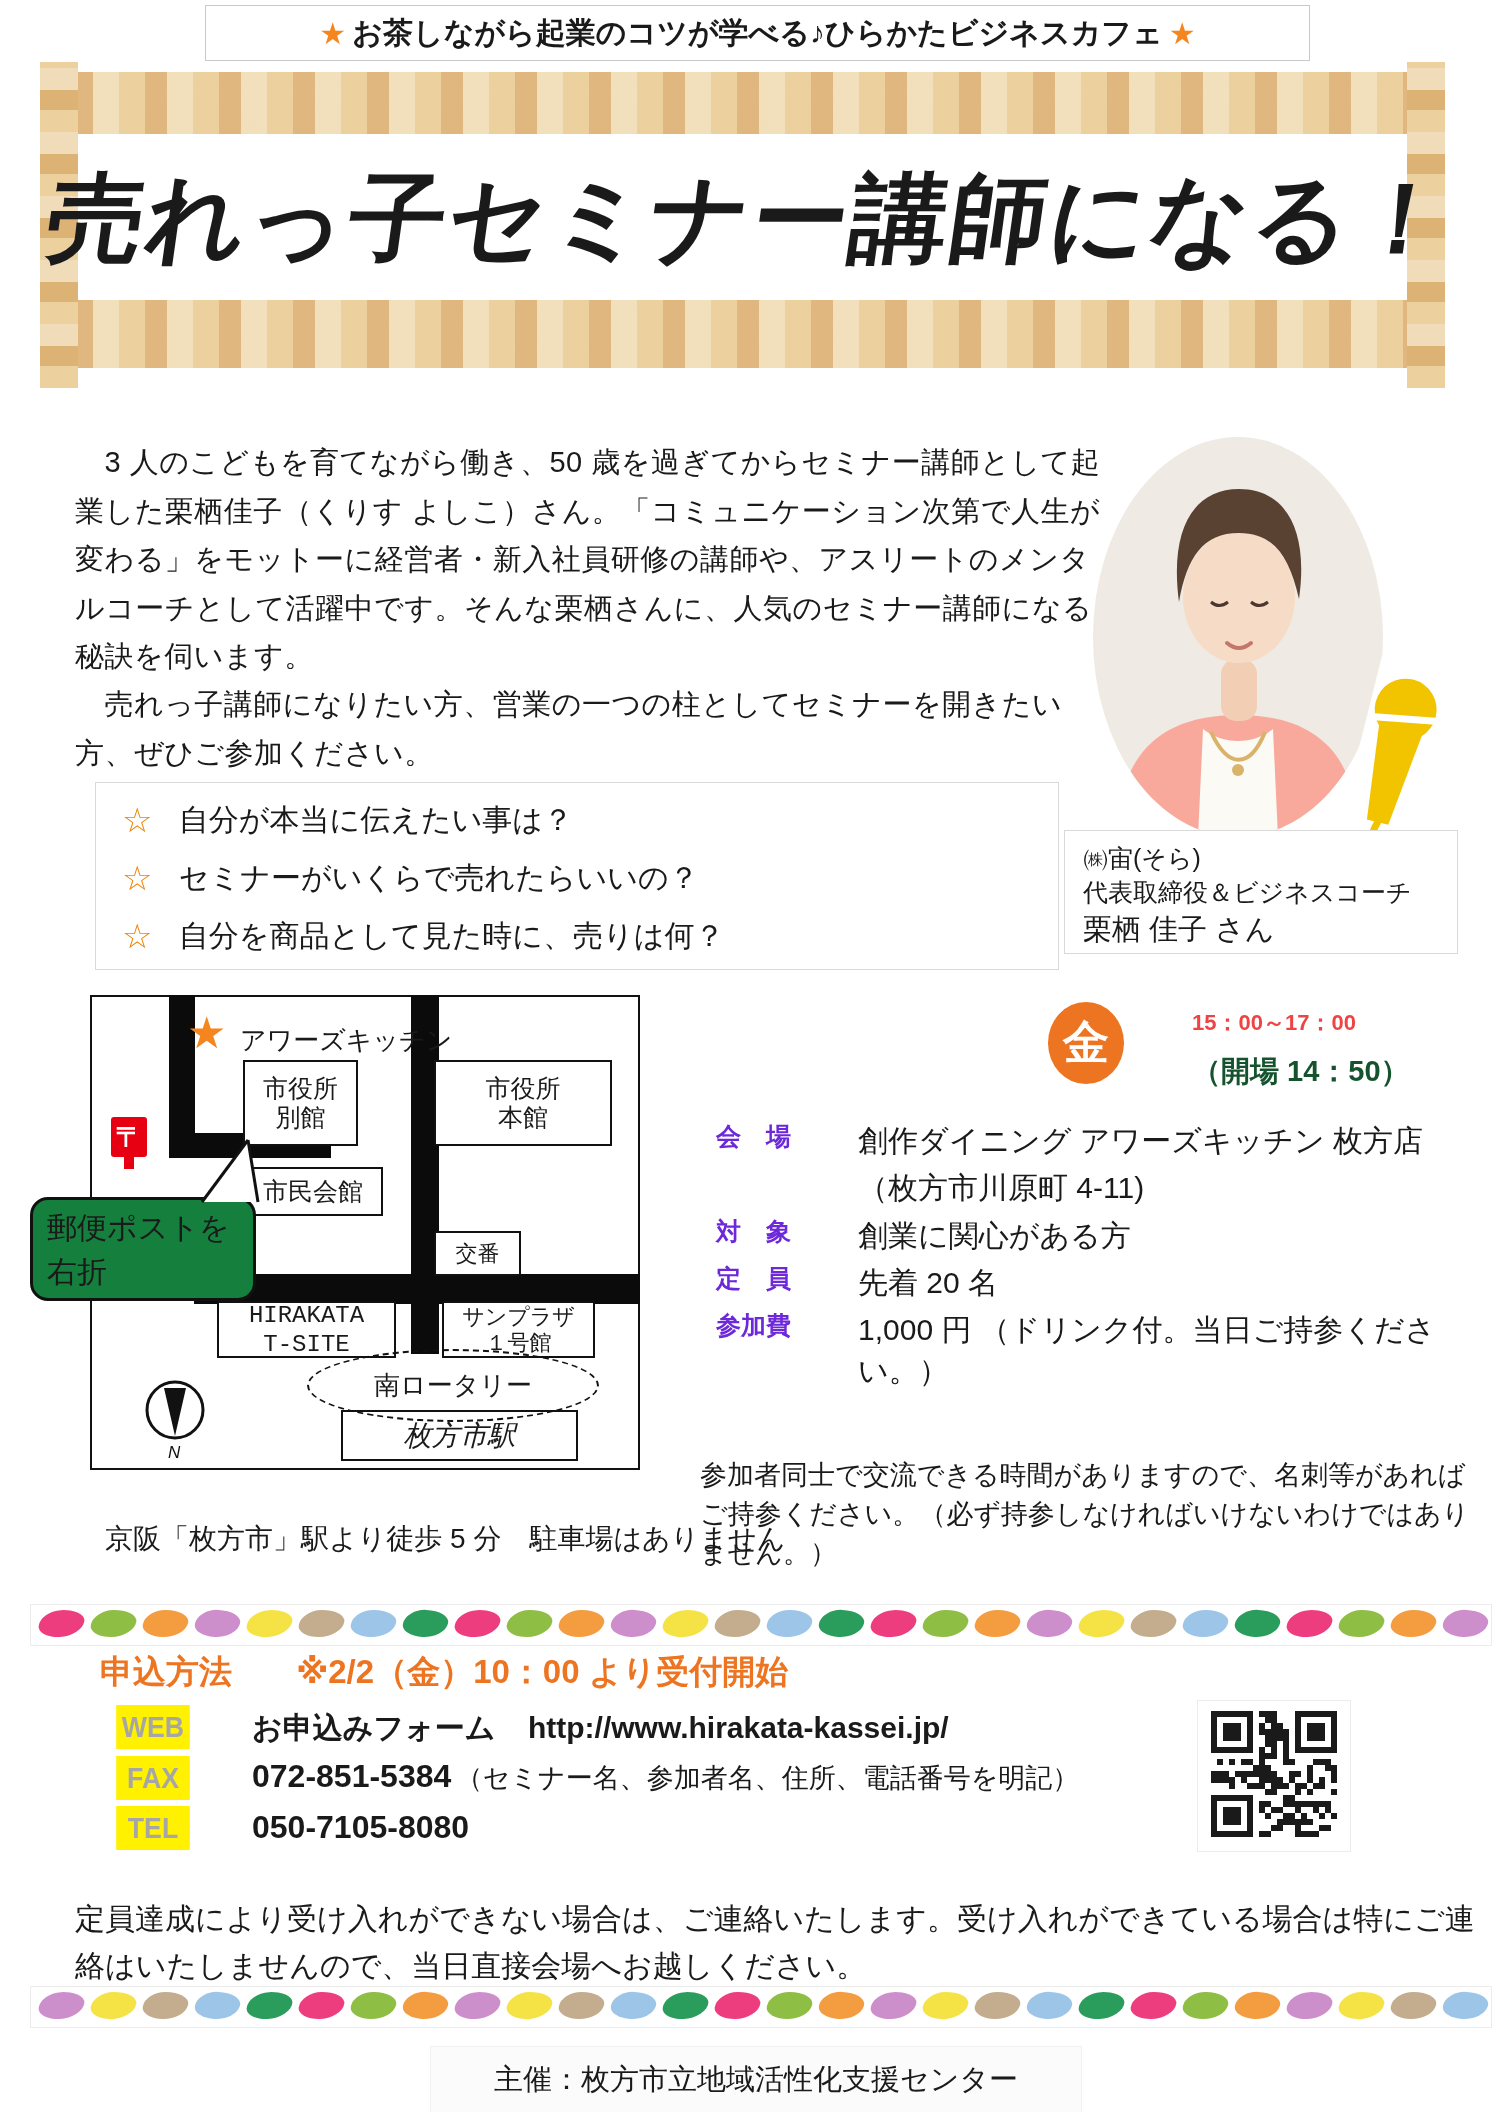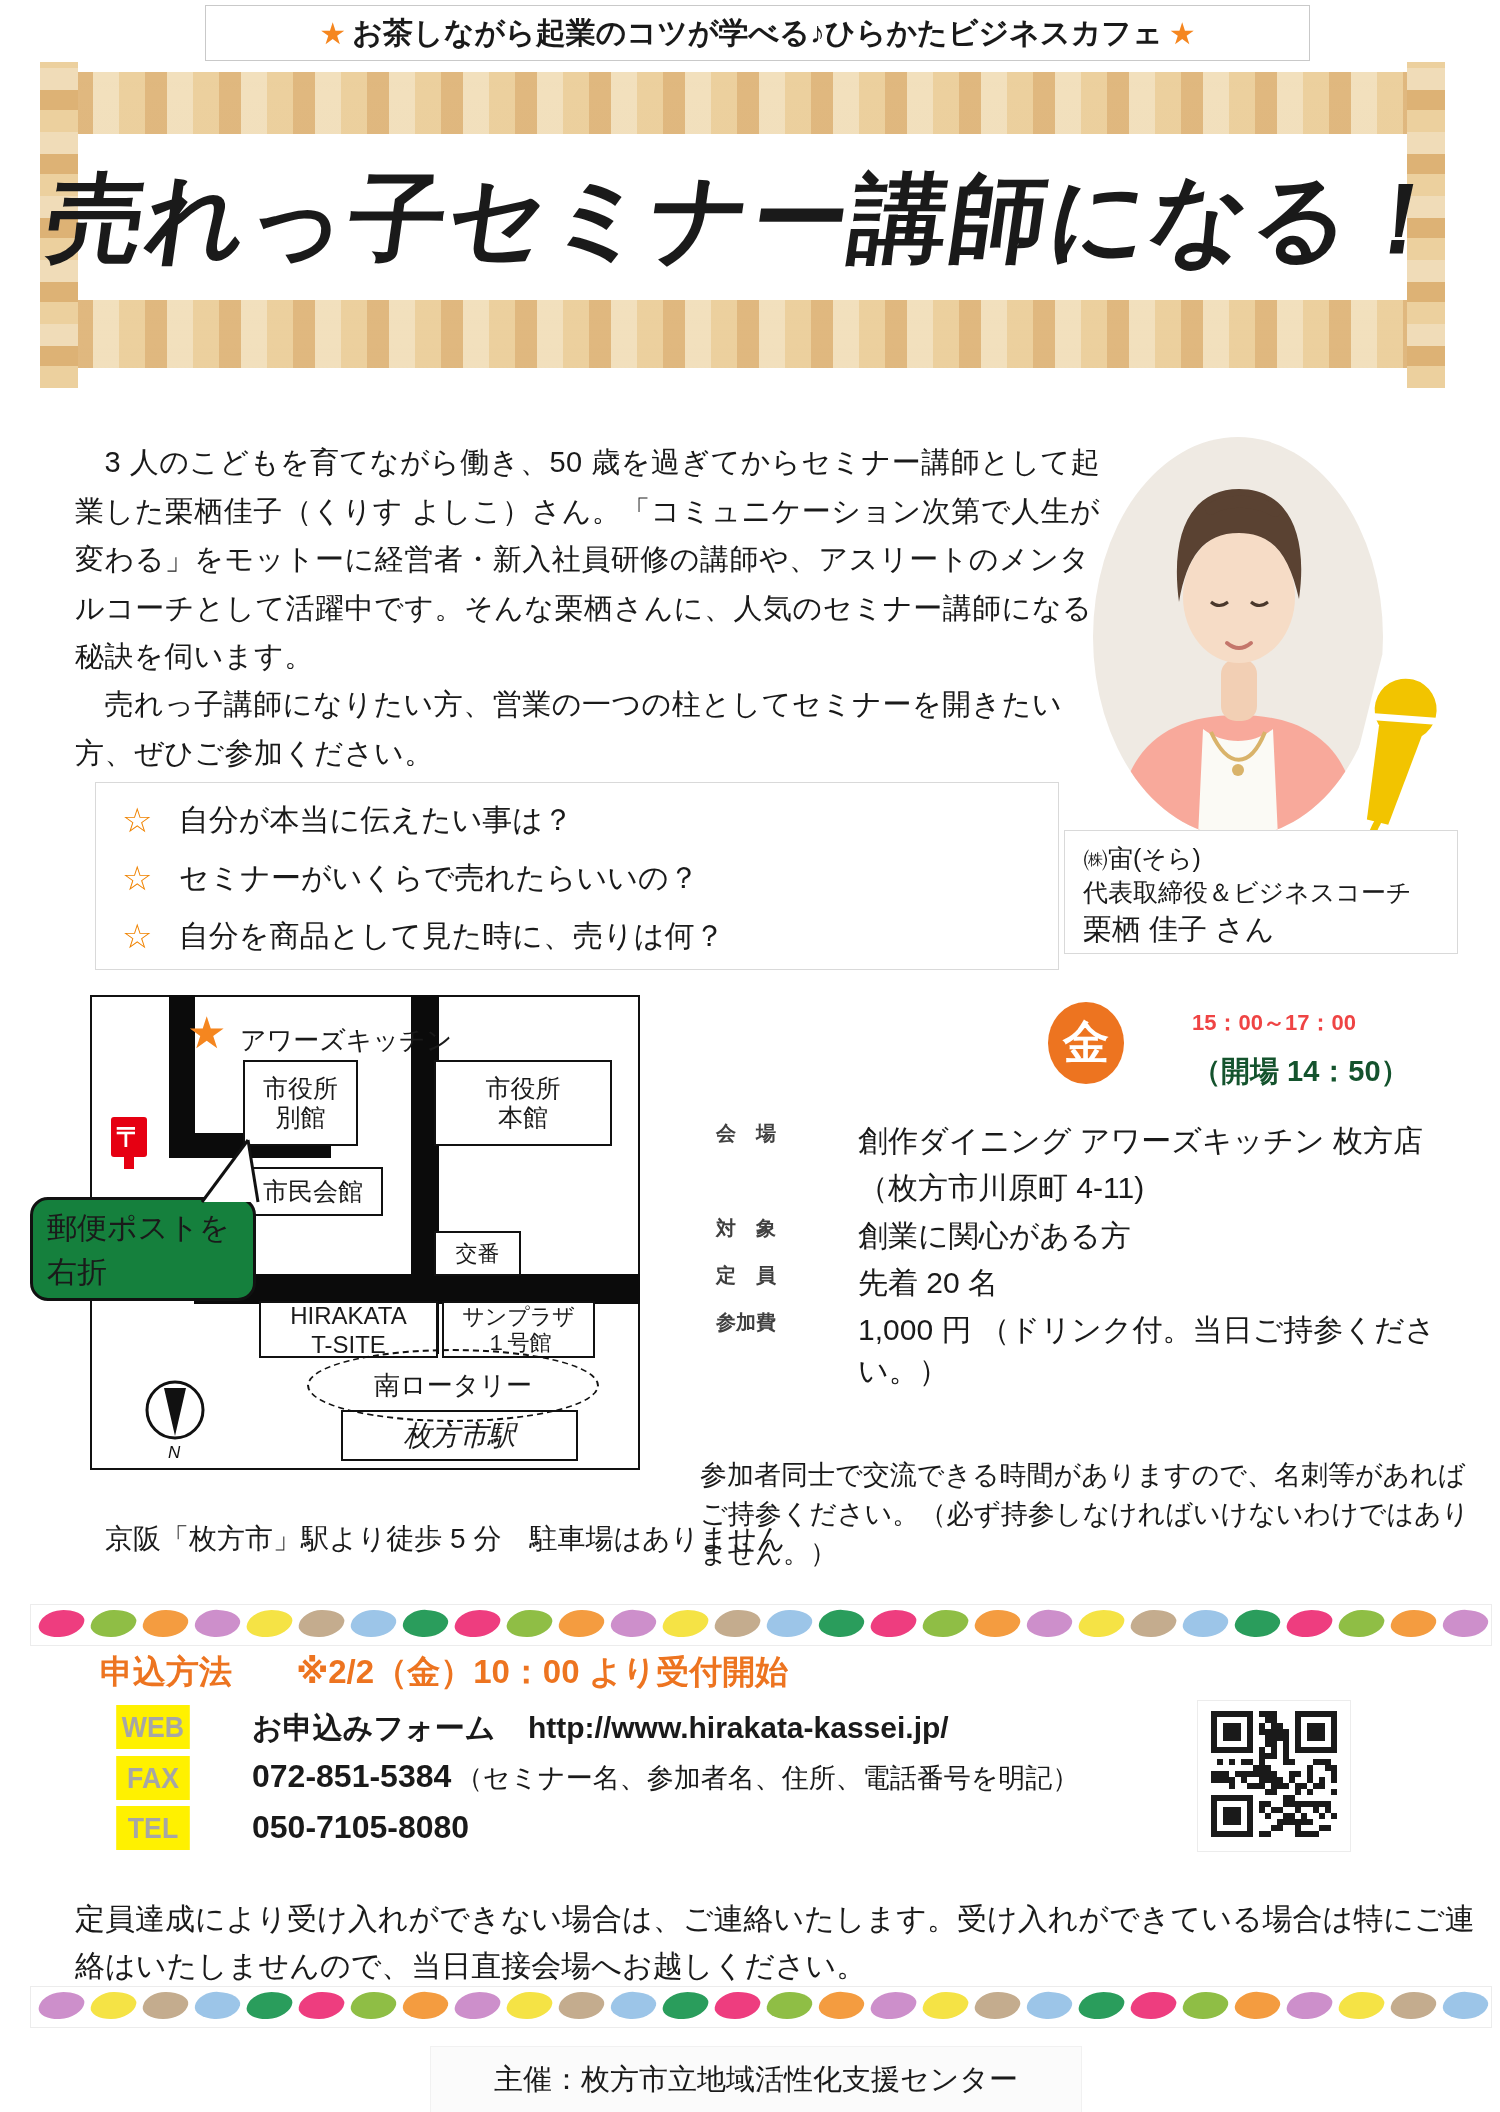--- a/index.html
+++ b/index.html
@@ -35,39 +35,39 @@
   
   .check-box{left:95px;top:782px;width:962px;height:186px;border:1px solid #d9d9d9;background:#fff;}
   .check-item{left:122px;font-size:30px;}
   .check-item .cstar{color:#f08300;font-size:34px;margin-right:18px;vertical-align:-2px;}
 
   
   .map-box{left:90px;top:995px;width:550px;height:475px;border:2px solid #111;background:#fff;box-sizing:border-box;}
   .road{position:absolute;background:#0b0b0b;}
   .bldg{position:absolute;border:2px solid #111;background:#fff;display:flex;align-items:center;justify-content:center;
     text-align:center;white-space:pre-line;font-size:25px;line-height:29px;box-sizing:border-box;}
-  .mono{font-family:Liberation Sans, sans-serif;margin-left:42px;}
+  .mono{font-family:Liberation Mono, monospace;}
   .rotary{position:absolute;border:2px dashed #111;border-radius:50%;background:transparent;
     display:flex;align-items:center;justify-content:center;font-size:26px;}
   .map-star{position:absolute;color:#f5861f;font-size:44px;line-height:44px;}
   .map-star-label{position:absolute;font-size:26px;}
   .postal{position:absolute;width:36px;height:40px;background:#e60012;color:#fff;border-radius:3px;
     display:flex;align-items:center;justify-content:center;font-size:27px;font-weight:bold;}
   .postal-stem{position:absolute;width:10px;height:12px;background:#e60012;}
   .bubble{left:30px;top:1197px;width:226px;height:104px;border:3px solid #111;border-radius:18px;background:#15803d;
     font-size:30px;line-height:44px;white-space:pre-line;padding:6px 0 0 14px;box-sizing:border-box;z-index:5;}
   .map-caption{left:105px;top:1520px;font-size:28px;}
 
   
   .date-txt{left:712px;top:998px;font-size:75px;font-weight:800;color:#ed7420;letter-spacing:-2px;}
   .weekday{left:1048px;top:1002px;width:76px;height:82px;border-radius:50%;background:#ed7420;color:#fff;
     display:flex;align-items:center;justify-content:center;font-size:46px;font-weight:bold;}
   .time-txt{left:1192px;top:1008px;font-size:22px;font-weight:bold;color:#ef4444;}
   .open-txt{left:1192px;top:1052px;font-size:29px;font-weight:bold;color:#14532d;}
-  .drow-label{position:absolute;left:716px;font-size:20px;font-weight:bold;color:#404040;}
+  .drow-label{position:absolute;left:716px;font-size:25px;font-weight:bold;color:#6d28d9;}
   .drow-value{position:absolute;left:858px;font-size:30px;}
   .note{left:700px;top:1456px;width:790px;font-size:27px;line-height:39px;}
 
   
   .divider{left:30px;width:1462px;height:42px;border:1px solid #ececec;background:#fff;
     padding:5px 0 0 8px;box-sizing:border-box;white-space:nowrap;overflow:hidden;}
   .stroke{display:inline-block;width:45px;height:27px;margin-right:7px;
     border-radius:45% 55% 50% 50%/55% 45% 55% 45%;}
 
   

